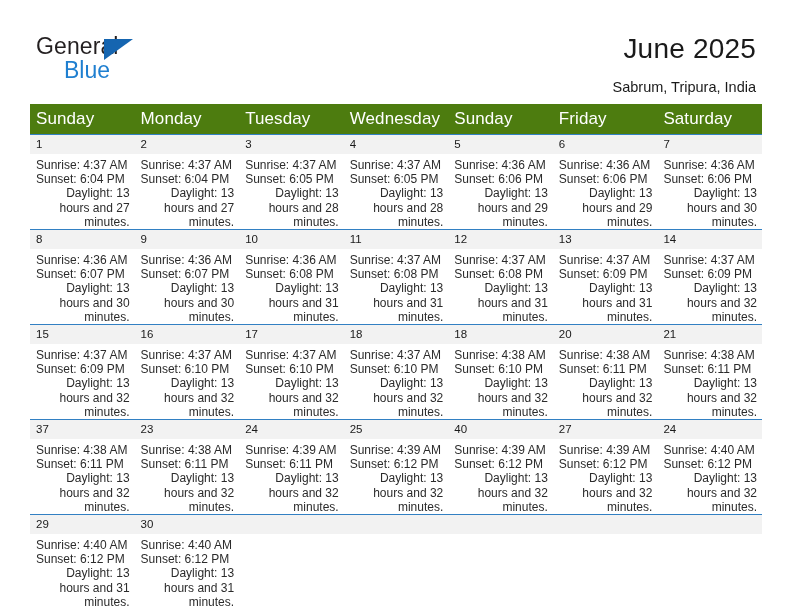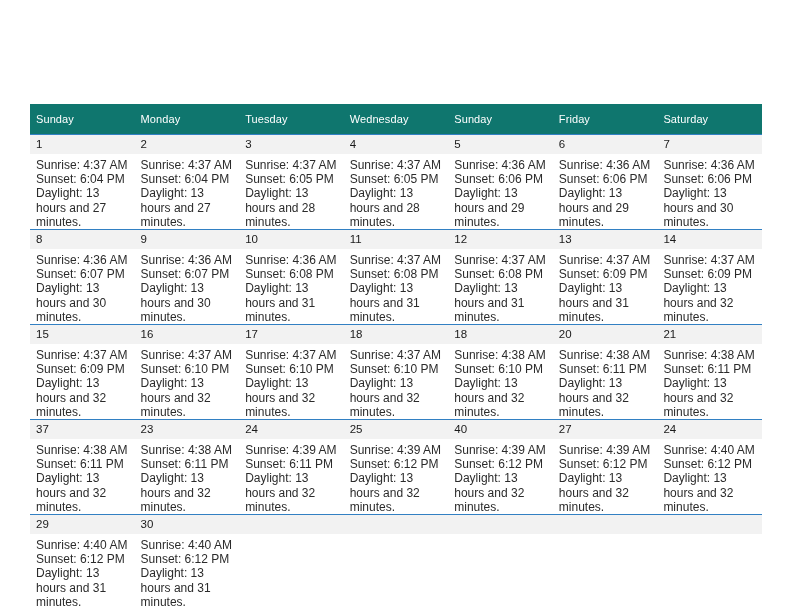--- a/index.html
+++ b/index.html
@@ -87,23 +87,23 @@
   
   .calendar {
     position: absolute;
     left: 30px;
     top: 104px;
     width: 732px;
     border-collapse: collapse;
     table-layout: fixed;
   }
   .calendar th {
-    background: #0f766e;
+    background: #4d7c0f;
     color: #ffffff;
-    font-size: 11px;
+    font-size: 17px;
     font-weight: normal;
     text-align: left;
     padding: 5px 0 5px 6px;
     height: 20px;
     border: none;
     letter-spacing: 0.1px;
   }
   .calendar col { width: 104.57px; }
 
   .week {
@@ -132,27 +132,38 @@
     background: #f2f2f2;
     color: transparent;
   }
   .details {
     padding: 4px 5px 0 6px;
     font-size: 12px;
     line-height: 14.2px;
     color: #2b2b2b;
   }
   .details div { white-space: nowrap; }
-  .details .wrapline { white-space: normal; }
+  .details .wrapline { white-space: normal; text-align: right; }
 </style>
 </head>
 <body>
 
 <div class="page">
 
+  <div class="topbar">
+
+    <div class="logo">
+      <span class="logo-general">General</span>
+      <span class="logo-tri"></span>
+      <span class="logo-blue">Blue</span>
+    </div>
+
+    <div class="title">June 2025</div>
+    <div class="subtitle">Sabrum, Tripura, India</div>
+  </div>
 
   <table class="calendar">
     <colgroup>
       <col>
         <col>
         <col>
         <col>
         <col>
         <col>
         <col>

